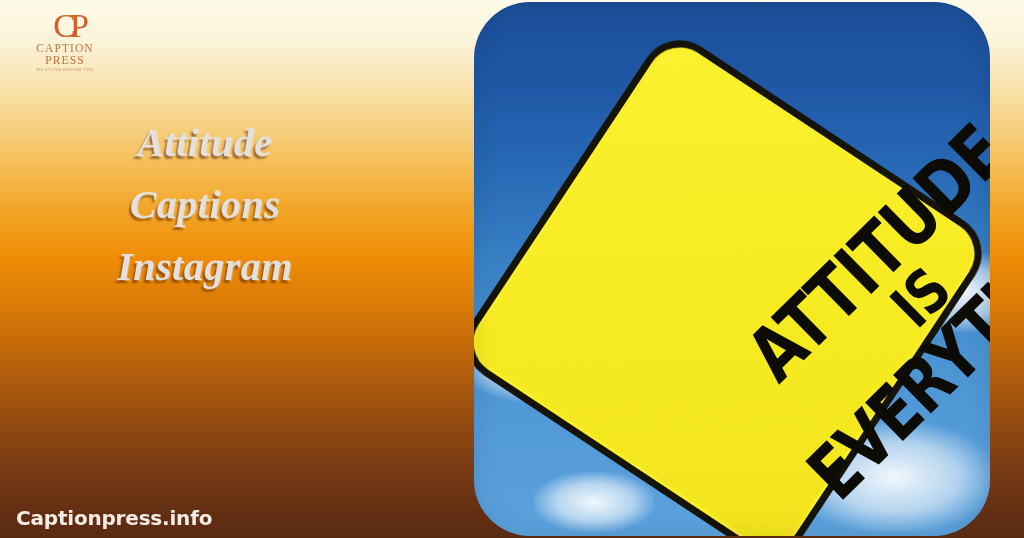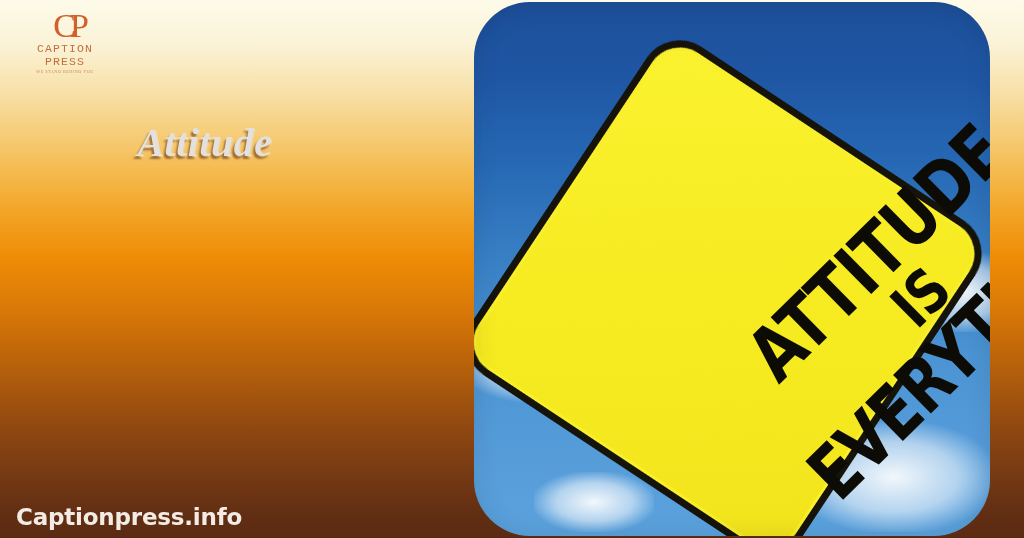--- a/index.html
+++ b/index.html
@@ -44,21 +44,21 @@
     line-height: 36px;
     font-family: "Liberation Serif", serif;
     font-size: 34px;
     color: #d2602a;
     letter-spacing: -6px;
     font-weight: 400;
     margin-left: 18px;
   }
   .logo-word {
     display: block;
-    font-family: Liberation Mono, monospace;
+    font-family: Liberation Serif, serif;
     font-size: 11.5px;
     letter-spacing: 1.1px;
     color: #c2703f;
     margin-top: -2px;
     margin-left: 12px;
   }
   .logo-tag {
     display: block;
     font-family: "Liberation Serif", serif;
     font-size: 4.2px;
@@ -90,21 +90,21 @@
   }
   .headline span { display: block; }
 
   
   .footer-url {
     position: absolute;
     left: 16px;
     bottom: 8px;
     font-family: "DejaVu Sans", sans-serif;
     font-weight: bold;
-    font-size: 23px;
+    font-size: 20px;
     letter-spacing: -0.2px;
     color: #f2ece4;
   }
 
   
   .photo-panel {
     position: absolute;
     left: 474px;
     top: 2px;
     width: 516px;
@@ -204,20 +204,22 @@
 <div id="canvas">
 
   <div class="logo">
     <span class="logo-mark">CP</span>
     <span class="logo-word">CAPTION PRESS</span>
     <span class="logo-tag">WE STAND BEHIND YOU</span>
   </div>
 
   <div class="headline">
     <span>Attitude</span>
+    <span>Captions</span>
+    <span>Instagram</span>
   </div>
 
   <div class="footer-url">Captionpress.info</div>
 
   <div class="photo-panel">
     <div class="cloud cloud-a"></div>
     <div class="cloud cloud-b"></div>
     <div class="cloud cloud-c"></div>
     <div class="cloud cloud-d"></div>
 

